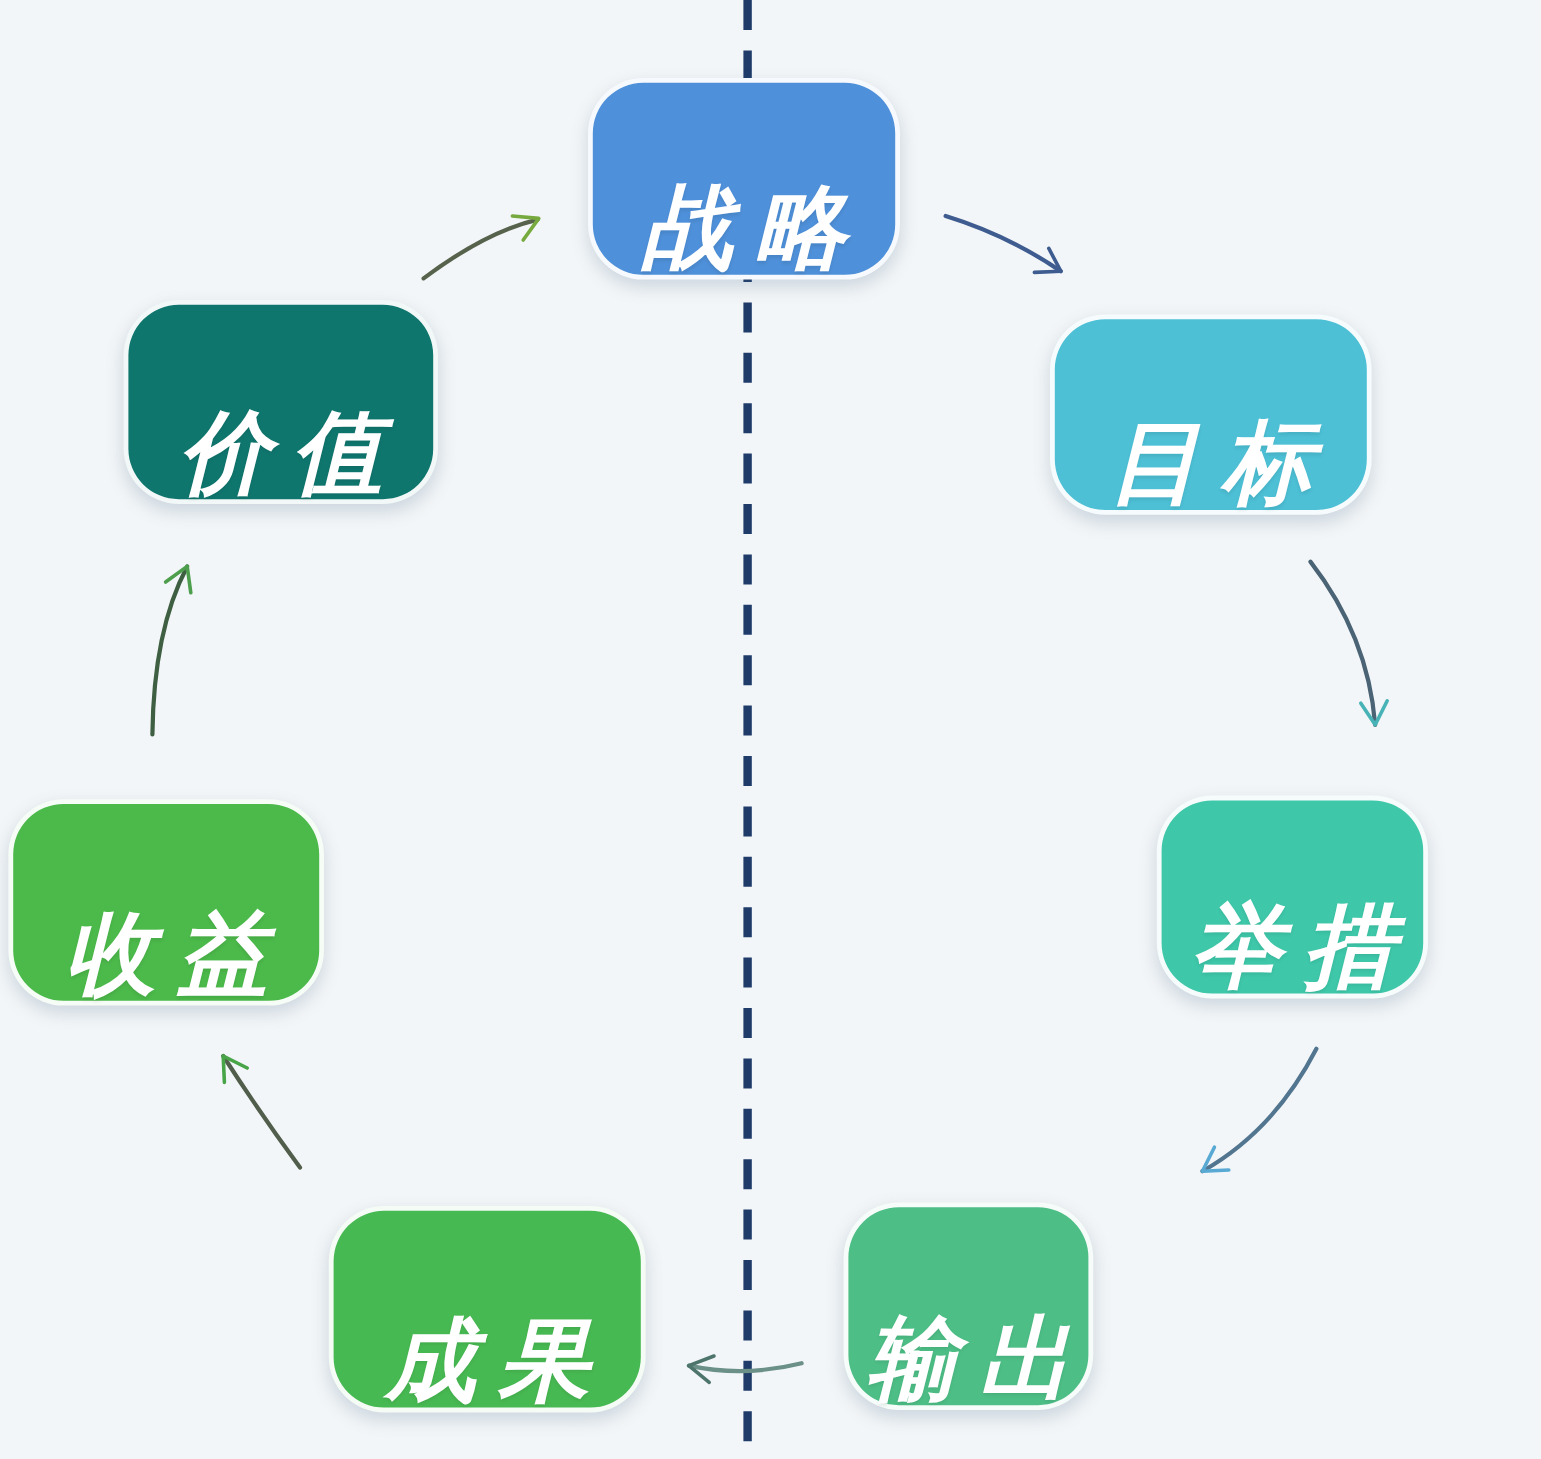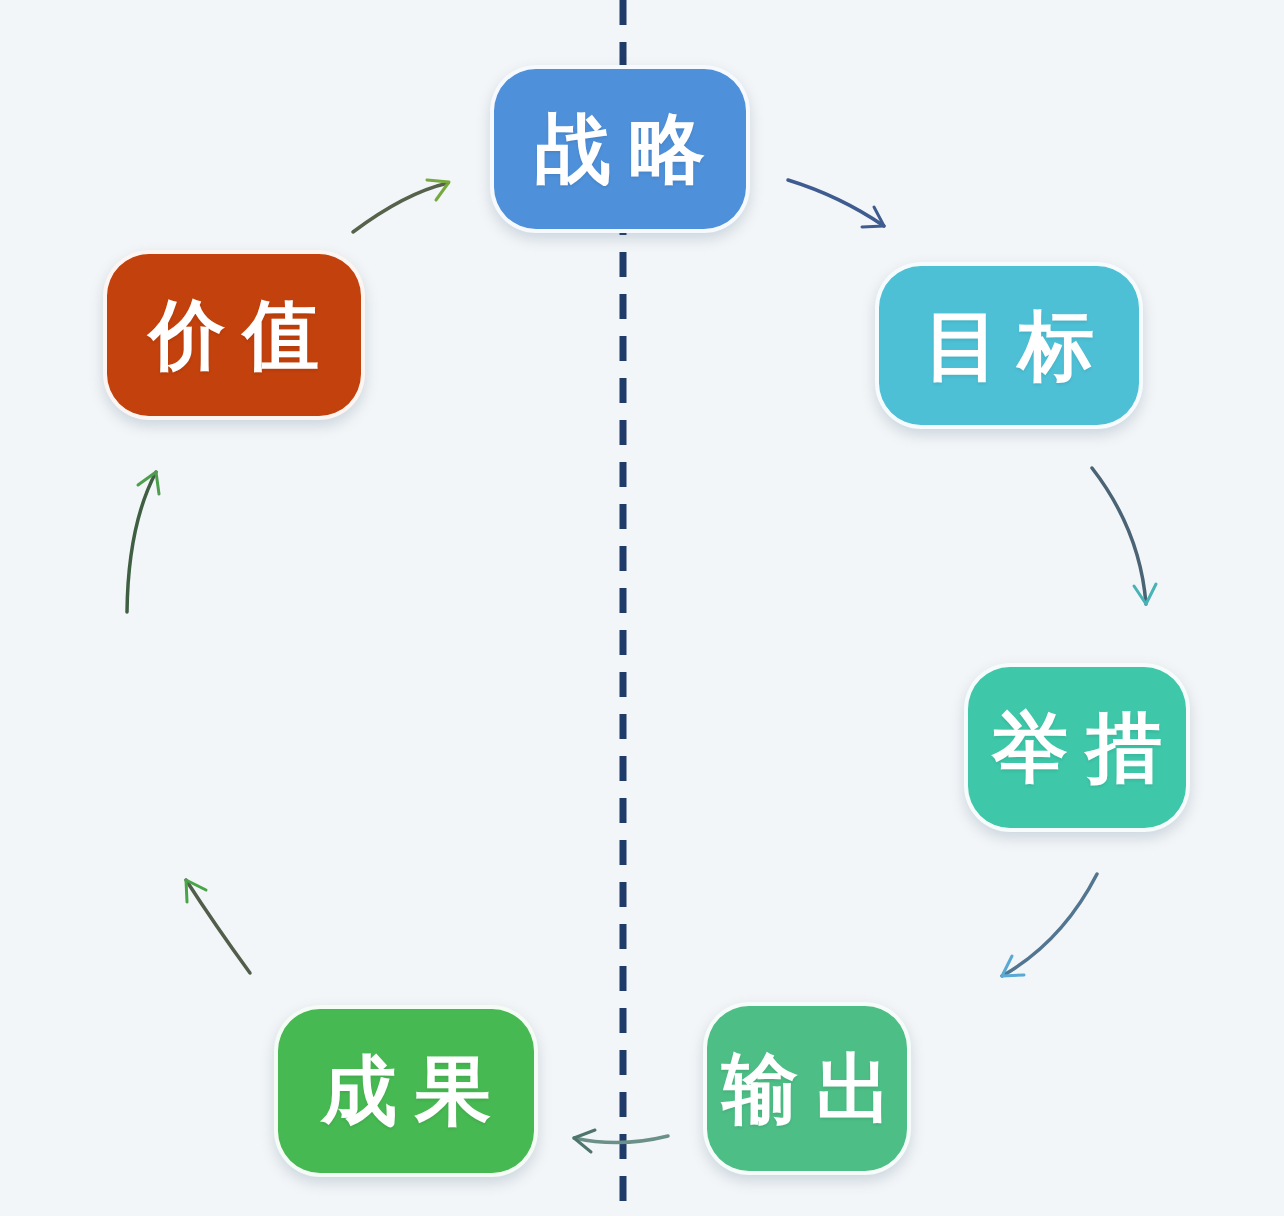--- a/index.html
+++ b/index.html
@@ -22,23 +22,24 @@
     width: 1284px;
     height: 1216px;
   }
   .node {
     position: absolute;
     box-sizing: border-box;
     border: 4px solid rgba(255, 255, 255, 0.95);
     border-radius: 46px;
     box-shadow: 0 6px 14px rgba(70, 100, 130, 0.22);
     display: flex;
-    align-items: center;
+    align-items: flex-end;
     justify-content: center;
     z-index: 2;
+    font-style: italic;
   }
   .node .label {
     color: #ffffff;
     font-size: 76px;
     font-weight: 700;
     letter-spacing: 18px;
     text-indent: 18px;
     line-height: 1;
     white-space: nowrap;
     text-shadow: 0 2px 3px rgba(0, 0, 0, 0.08);
@@ -112,18 +113,21 @@
   </div>
 
   <div class="node pos-output" style="background-color: rgb(77, 190, 134);">
     <span class="label">输出</span>
   </div>
 
   <div class="node pos-result" style="background-color: rgb(71, 185, 82);">
     <span class="label">成果</span>
   </div>
 
+  <div class="node pos-benefit" style="background-color: rgb(76, 186, 75);">
+    <span class="label">收益</span>
+  </div>
 
-  <div class="node pos-value" style="background-color: #c2410c;">
+  <div class="node pos-value" style="background-color: #0f766e;">
     <span class="label">价值</span>
   </div>
 
 </div>
 
 </body></html>

